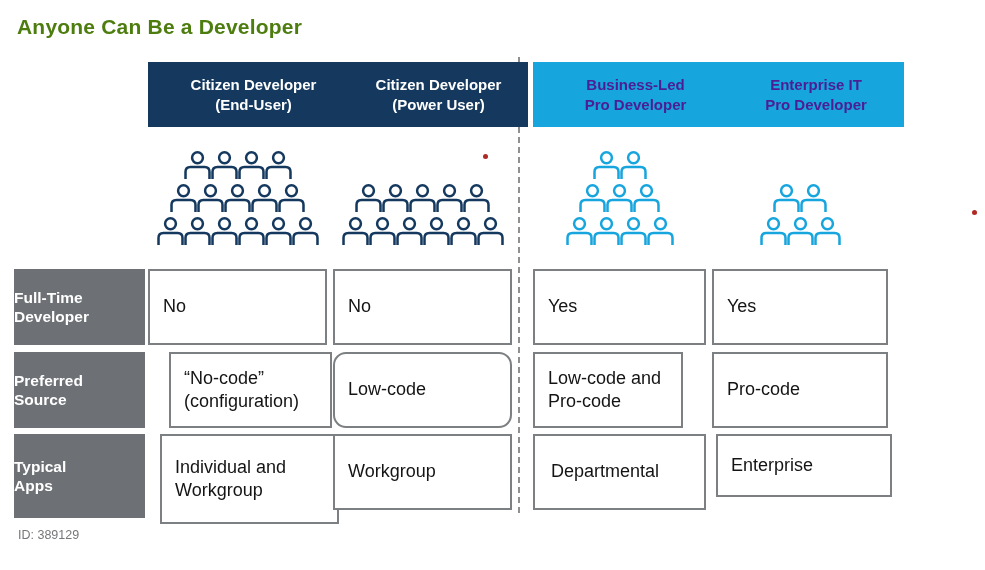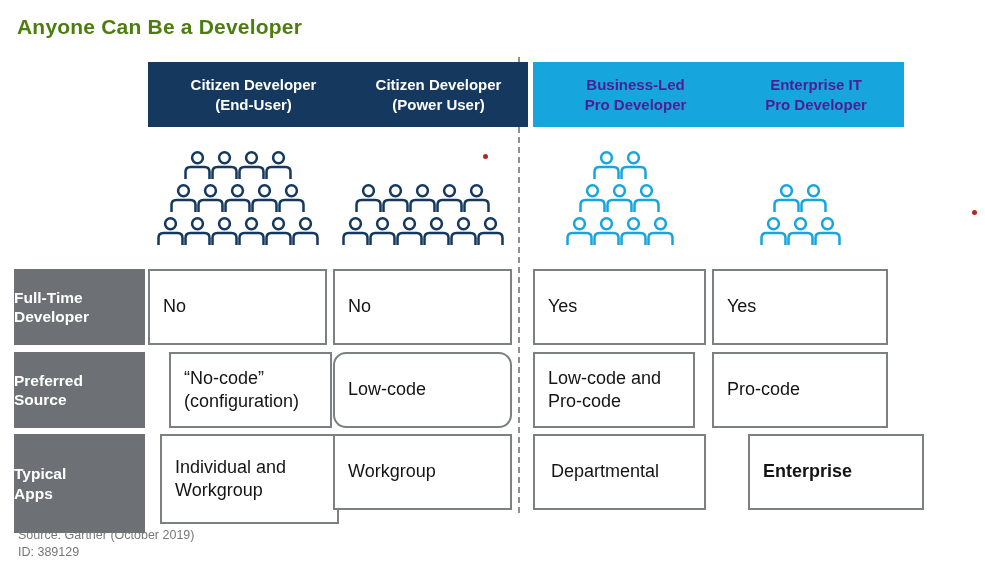--- a/index.html
+++ b/index.html
@@ -268,31 +268,30 @@
 Developer</div>
     <div class="cell" style="top: 269px; height: 76px; left: 148px; width: 179px;">No</div>
     <div class="cell" style="top: 269px; height: 76px; left: 333px; width: 179px;">No</div>
     <div class="cell" style="top: 269px; height: 76px; left: 533px; width: 173px;">Yes</div>
     <div class="cell" style="top: 269px; height: 76px; left: 712px; width: 176px;">Yes</div>
     <div class="row-label" style="top: 352px; height: 76px;">Preferred
 Source</div>
     <div class="cell" style="top: 352px; height: 76px; left: 148px; width: 163px; margin-left: 21px;">“No-code”
 (configuration)</div>
     <div class="cell" style="top: 352px; height: 76px; left: 333px; width: 179px; border-radius: 13px;">Low-code</div>
-    <div class="cell" style="top: 352px; height: 76px; left: 533px; width: 162px;">Low-code and
+    <div class="cell" style="top: 352px; height: 76px; left: 533px; width: 150px;">Low-code and
 Pro-code</div>
     <div class="cell" style="top: 352px; height: 76px; left: 712px; width: 176px;">Pro-code</div>
-    <div class="row-label" style="top: 434px; height: 99px;">Typical
+    <div class="row-label" style="top: 434px; height: 84px;">Typical
 Apps</div>
     <div class="cell" style="top: 434px; height: 90px; left: 160px; width: 179px;">Individual and
 Workgroup</div>
     <div class="cell" style="top: 434px; height: 76px; left: 333px; width: 179px;">Workgroup</div>
     <div class="cell" style="top: 434px; height: 76px; left: 533px; width: 173px; padding-left: 16px;">Departmental</div>
-    <div class="cell" style="top: 434px; height: 76px; left: 748px; width: 176px; font-weight: bold;">Enterprise</div>
+    <div class="cell" style="top: 434px; height: 63px; left: 716px; width: 176px;">Enterprise</div>
   </div>
 
 <div class="footer">
-  <div>Source: Gartner (October 2019)</div>
   <div>ID: 389129</div>
 </div>
 
 <div class="red-dot" style="left:483px; top:154px;"></div>
 <div class="red-dot" style="left:972px; top:210px;"></div>
 
 </body></html>

